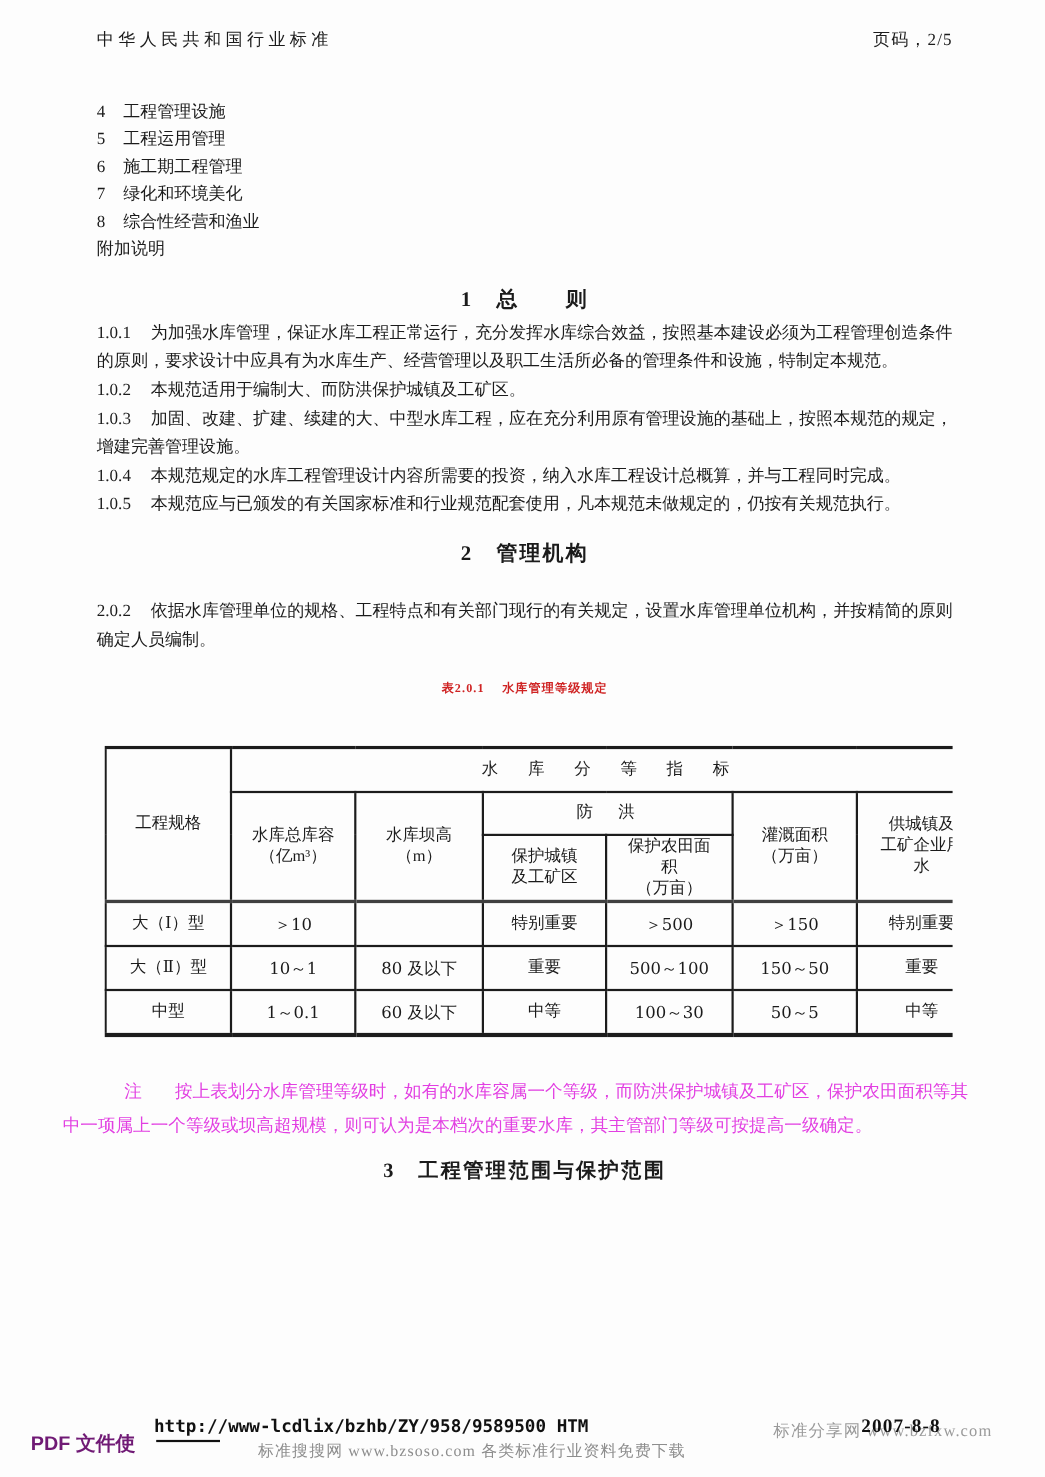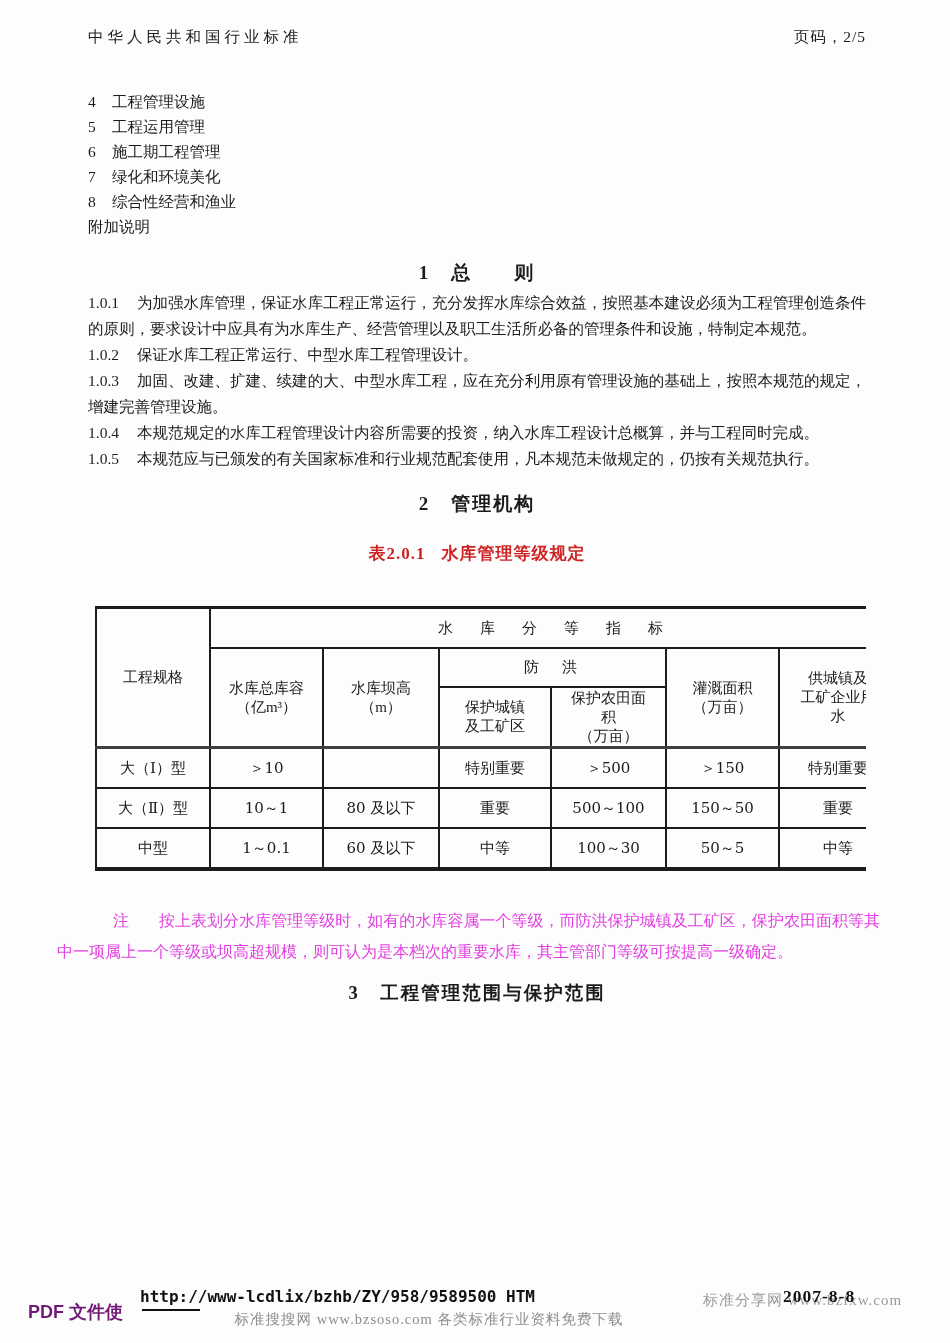--- a/index.html
+++ b/index.html
@@ -21,21 +21,21 @@
   
   h1.sec{font-size:19px;font-weight:bold;text-align:center;line-height:26px;margin:21px 0 0 0;letter-spacing:2px;}
   h1.sec2{margin-top:19px;}
   h1.sec3{margin-top:13px;font-size:18.5px;}
   
   .clauses{margin-top:4px;font-size:15.5px;line-height:26px;text-align:justify;}
   .clauses2{margin-top:26px;}
   .clause{margin:0;}
   .cnum{margin-right:18px;}
   
-  .caption{margin-top:20px;text-align:center;font-size:17px;line-height:22px;font-weight:600;letter-spacing:1px;}
+  .caption{margin-top:20px;text-align:center;font-size:11px;line-height:22px;font-weight:600;letter-spacing:1px;}
   .cap-no{margin-right:16px;}
   
   .tbl-wrap{margin:41px 0 0 7px;width:771px;overflow:hidden;}
   table.t201{border-collapse:collapse;width:801px;table-layout:fixed;font-size:15px;color:#1b1b1b;}
   table.t201 th,table.t201 td{border:2px solid #1c1c1c;font-weight:normal;text-align:center;padding:0 14px;line-height:19px;}
   tr.r1 th{border-top:3px solid #1c1c1c;height:38px;}
   th.span-hdr{border-bottom:1px solid #1c1c1c;letter-spacing:6px;padding-left:150px;}
   tr.r2 th{border-top:1px solid #1c1c1c;height:37px;}
   th.flood{border-bottom:1px solid #1c1c1c;letter-spacing:4px;padding-left:30px;}
   tr.r3 th{border-top:1px solid #1c1c1c;height:58px;}
@@ -71,29 +71,30 @@
       <div class="toc-item"><span class="toc-num">6</span><span>施工期工程管理</span></div>
       <div class="toc-item"><span class="toc-num">7</span><span>绿化和环境美化</span></div>
       <div class="toc-item"><span class="toc-num">8</span><span>综合性经营和渔业</span></div>
       <div class="toc-item">附加说明</div>
     </div>
 
     <h1 class="sec">1　总　　则</h1>
 
     <div class="clauses">
       <p class="clause"><span class="cnum">1.0.1</span><span>为加强水库管理，保证水库工程正常运行，充分发挥水库综合效益，按照基本建设必须为工程管理创造条件的原则，要求设计中应具有为水库生产、经营管理以及职工生活所必备的管理条件和设施，特制定本规范。</span></p>
-      <p class="clause"><span class="cnum">1.0.2</span><span>保证水库工程正常运行、中型水库工程管理设计。</span></p>
+      <p class="clause"><span class="cnum">1.0.2</span><span>本规范适用于编制大、而防洪保护城镇及工矿区。</span></p>
       <p class="clause"><span class="cnum">1.0.3</span><span>加固、改建、扩建、续建的大、中型水库工程，应在充分利用原有管理设施的基础上，按照本规范的规定，增建完善管理设施。</span></p>
       <p class="clause"><span class="cnum">1.0.4</span><span>本规范规定的水库工程管理设计内容所需要的投资，纳入水库工程设计总概算，并与工程同时完成。</span></p>
       <p class="clause"><span class="cnum">1.0.5</span><span>本规范应与已颁发的有关国家标准和行业规范配套使用，凡本规范未做规定的，仍按有关规范执行。</span></p>
     </div>
 
     <h1 class="sec sec2">2　管理机构</h1>
 
     <div class="clauses clauses2">
+      <p class="clause"><span class="cnum">2.0.2</span><span>依据水库管理单位的规格、工程特点和有关部门现行的有关规定，设置水库管理单位机构，并按精简的原则确定人员编制。</span></p>
     </div>
 
     <div class="caption" style="color:#cf2323;">
       <span class="cap-no">表2.0.1</span><span>水库管理等级规定</span>
     </div>
 
     <div class="tbl-wrap">
       <table class="t201">
         <colgroup>
           <col style="width:114px">

